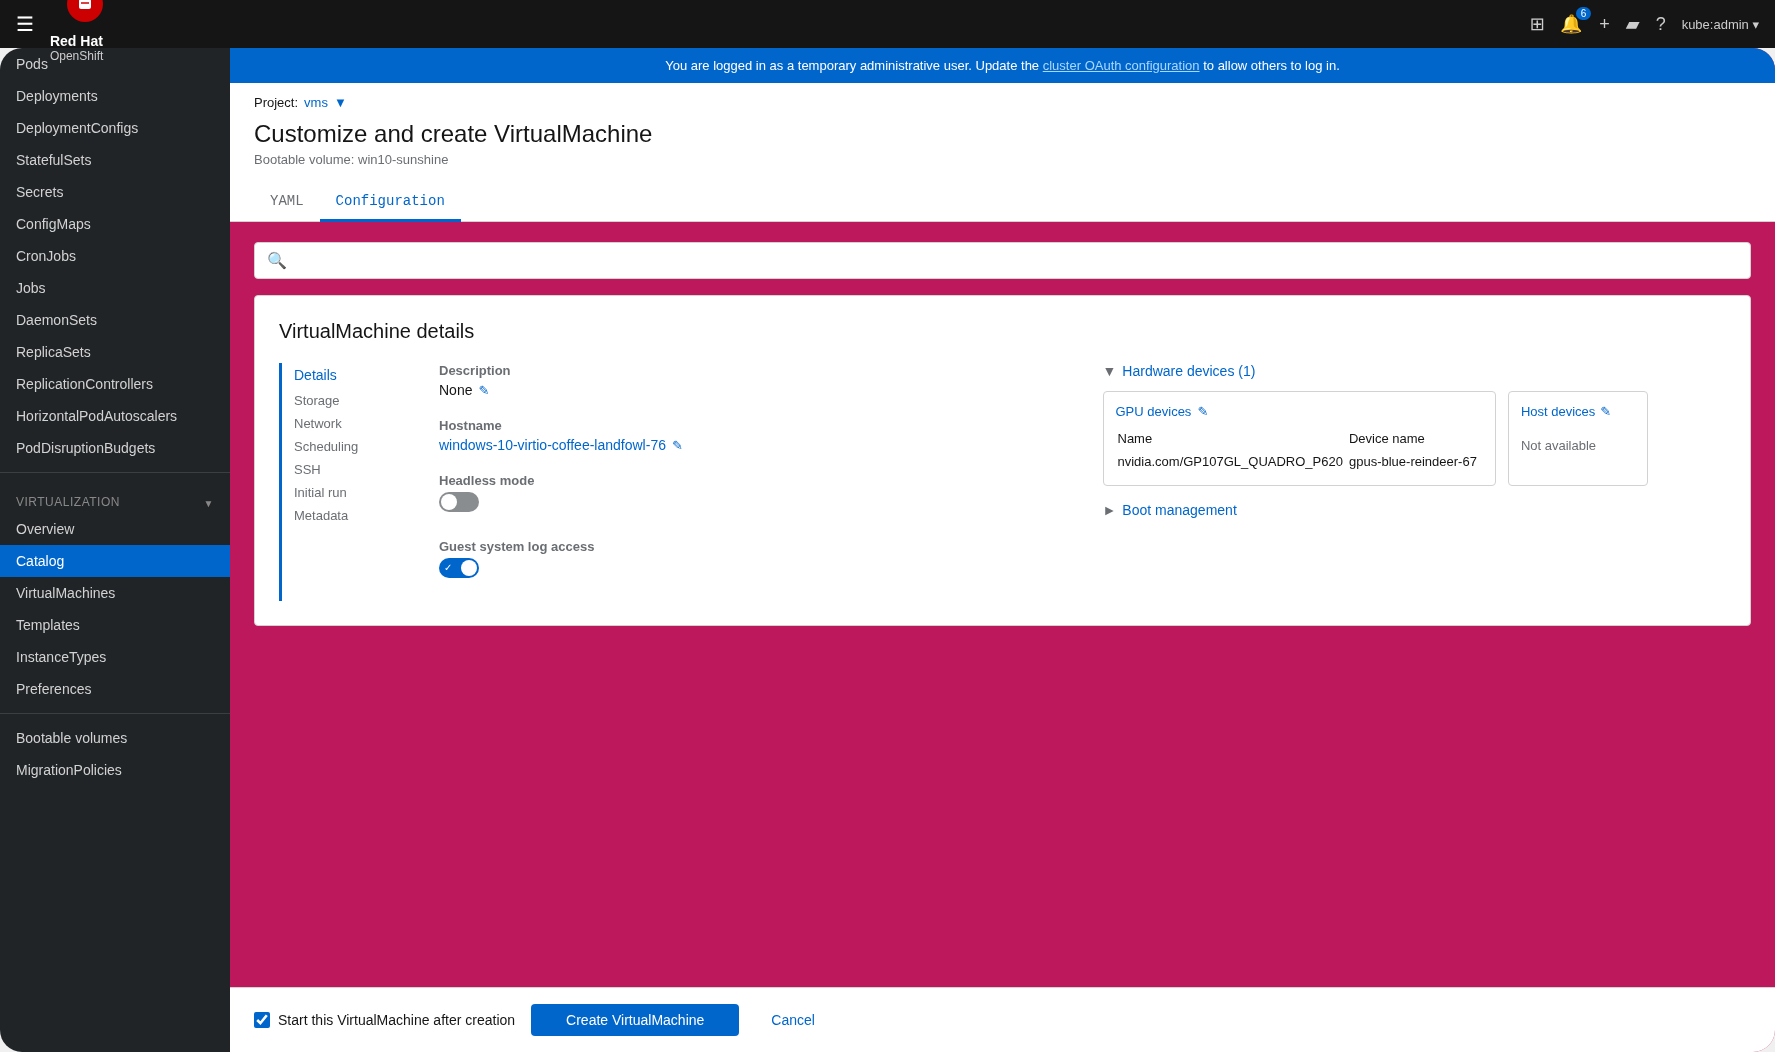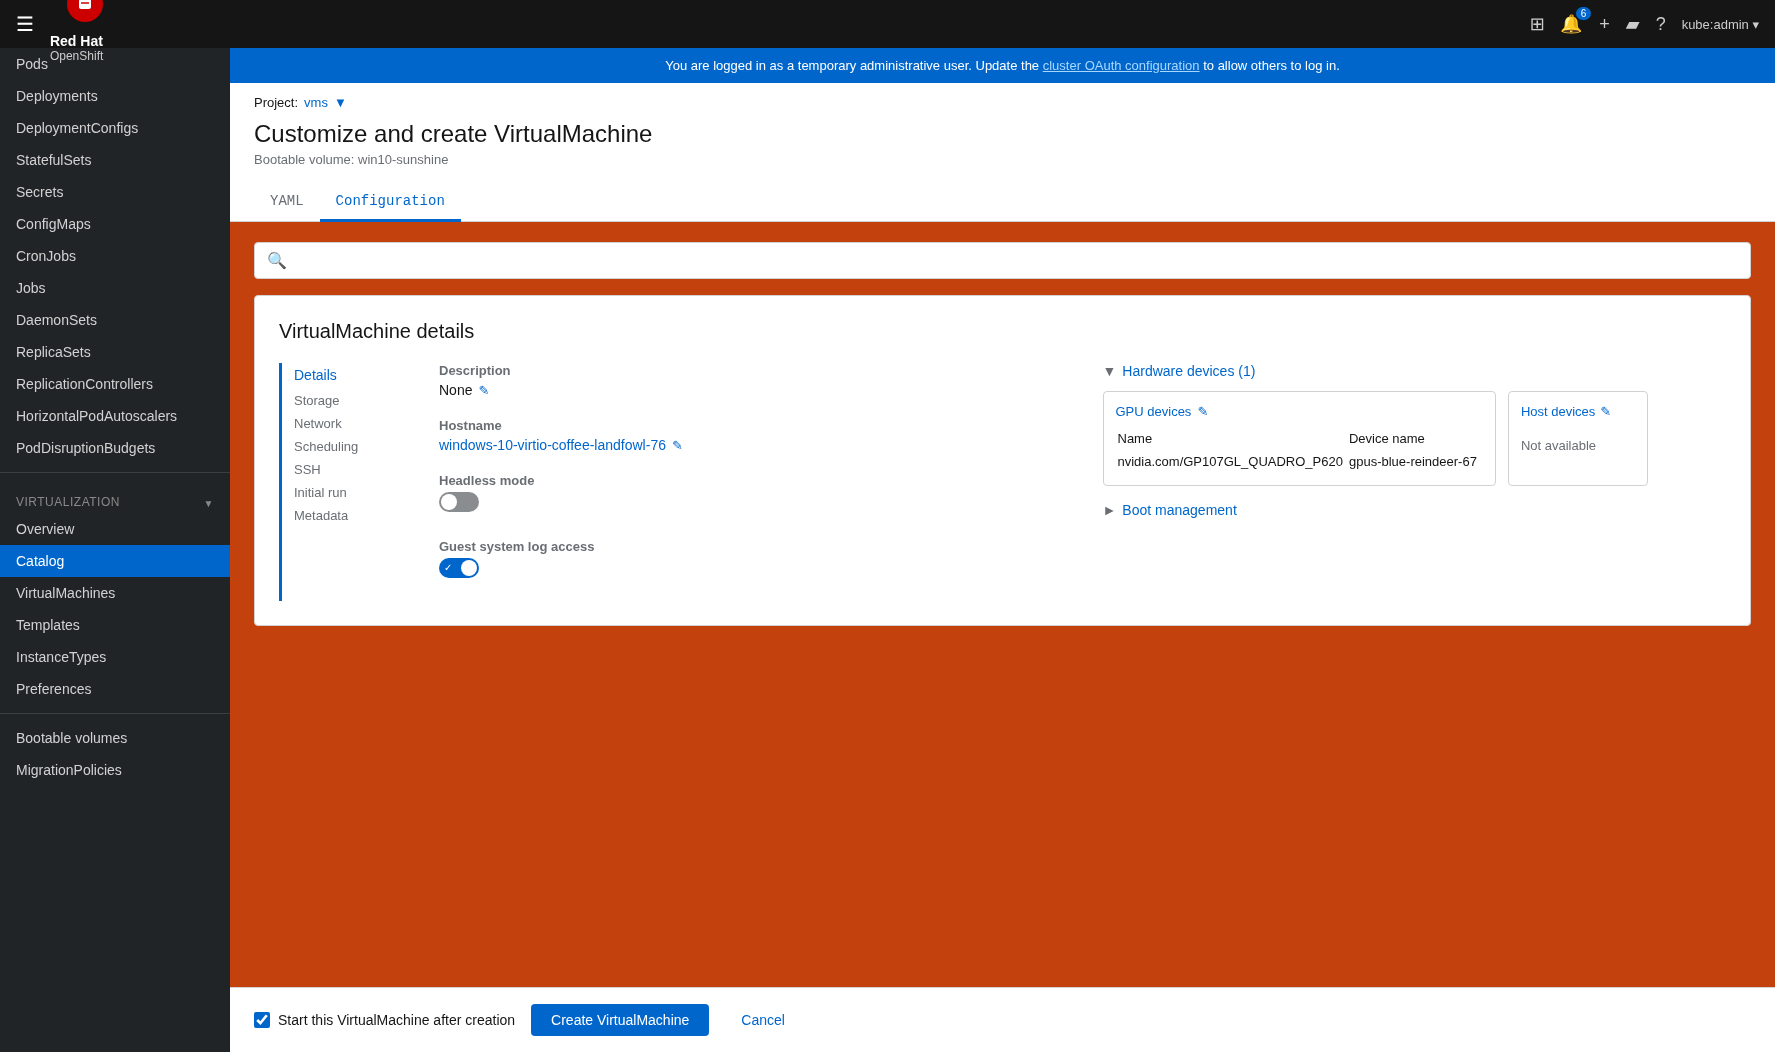--- a/index.html
+++ b/index.html
@@ -18,21 +18,21 @@
     }
     .topnav-logo { display: flex; align-items: flex-end; gap: 11px; margin-right: auto; flex-direction: column; }
     .topnav-logo .redhat-icon { width: 36px; height: 36px; }
     .topnav-actions { display: flex; align-items: center; gap: 16px; }
     .topnav-actions .icon-btn { color: #ccc; cursor: pointer; font-size: 18px; background: none; border: none; position: relative; }
     .topnav-actions .badge { background: #06c; color: #fff; border-radius: 10px; font-size: 10px; padding: 1px 5px; position: absolute; top: -6px; right: -8px; }
     .topnav-user { color: #ccc; font-size: 13px; cursor: pointer; }
     .hamburger { color: #fff; cursor: pointer; font-size: 20px; margin-right: 16px; background: none; border: none; }
 
     
-    .layout { display: flex; flex: 1; overflow: hidden; }
+    .layout { display: flex; flex: 1; overflow: hidden; border-radius: 22px; }
 
     
     .sidebar {
       width: 230px;
       background: #212427;
       color: #fff;
       overflow-y: auto;
       flex-shrink: 0;
       padding-bottom: 20px;
     }
@@ -57,21 +57,21 @@
       justify-content: space-between;
       cursor: pointer;
     }
     .sidebar-section-header .chevron { font-size: 10px; }
     .sidebar-divider { border: none; border-top: 1px solid #3c3f42; margin: 8px 0; }
 
     
     .main-content {
       flex: 1;
       overflow-y: auto;
-      background: #c2410c;
+      background: #be185d;
       display: flex;
       flex-direction: column;
     }
 
     
     .alert-banner {
       background: #06c;
       color: #fff;
       text-align: center;
       padding: 10px 20px;
@@ -289,21 +289,21 @@
       color: #151515;
       cursor: pointer;
     }
     .checkbox-label input[type="checkbox"] { width: 16px; height: 16px; accent-color: #06c; cursor: pointer; }
 
     .btn-create {
       background: #06c;
       color: #fff;
       border: none;
       border-radius: 4px;
-      padding: 8px 20px;
+      padding: 8px 35px;
       font-size: 14px;
       cursor: pointer;
       font-weight: 500;
     }
     .btn-cancel {
       background: transparent;
       color: #06c;
       border: none;
       border-radius: 4px;
       padding: 8px 16px;

